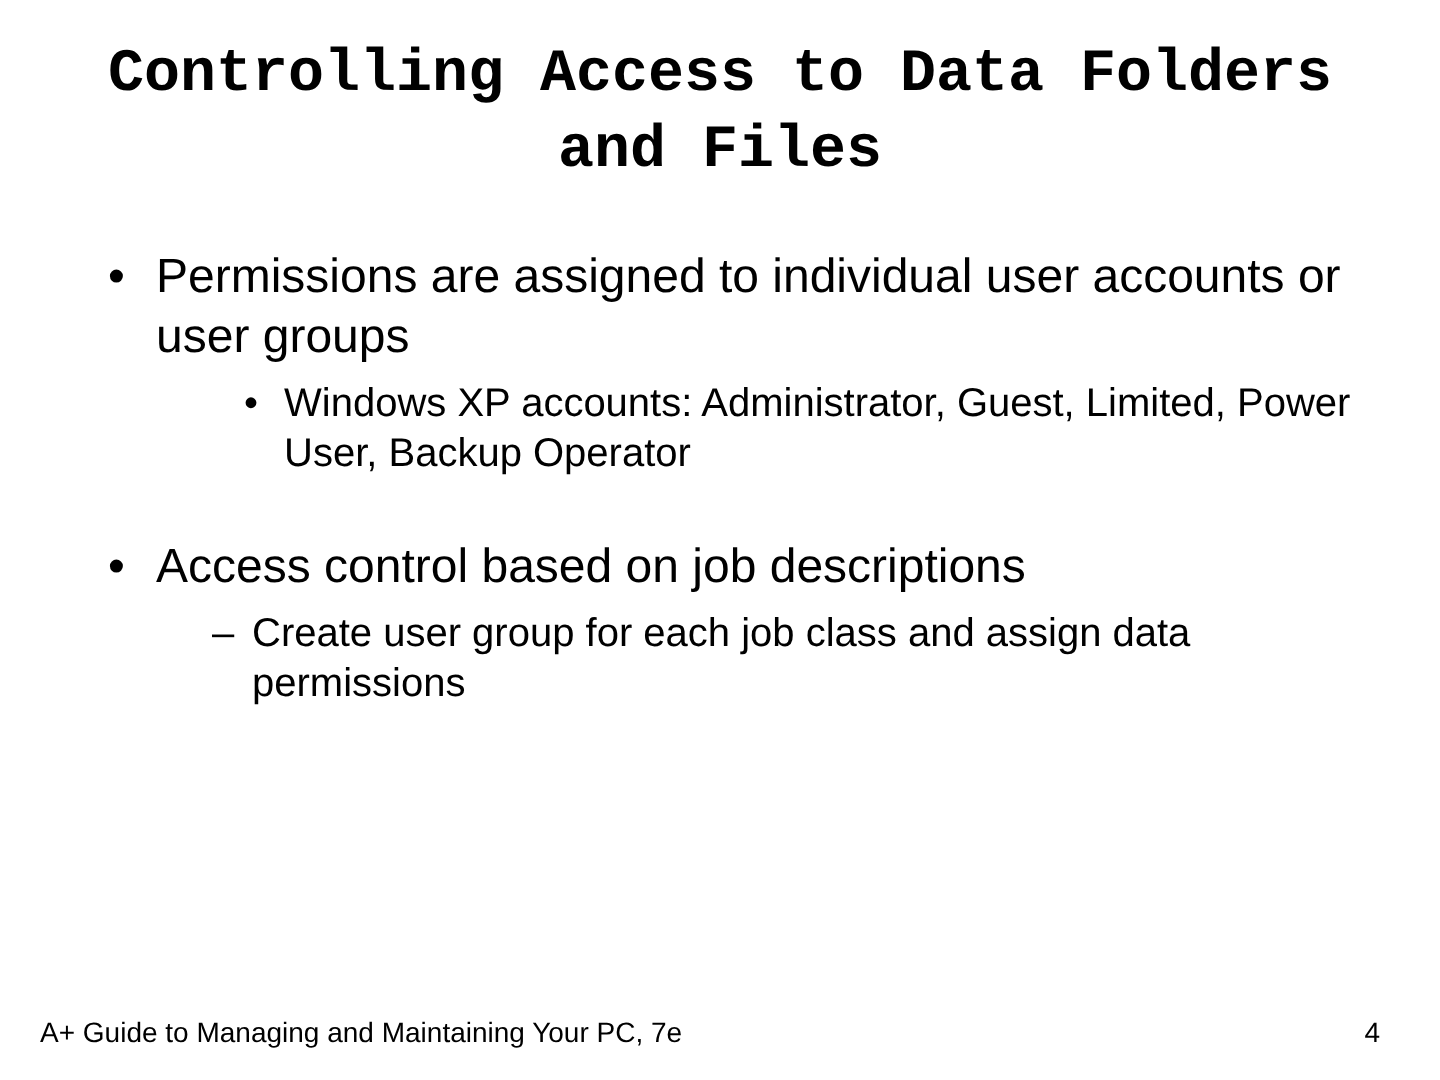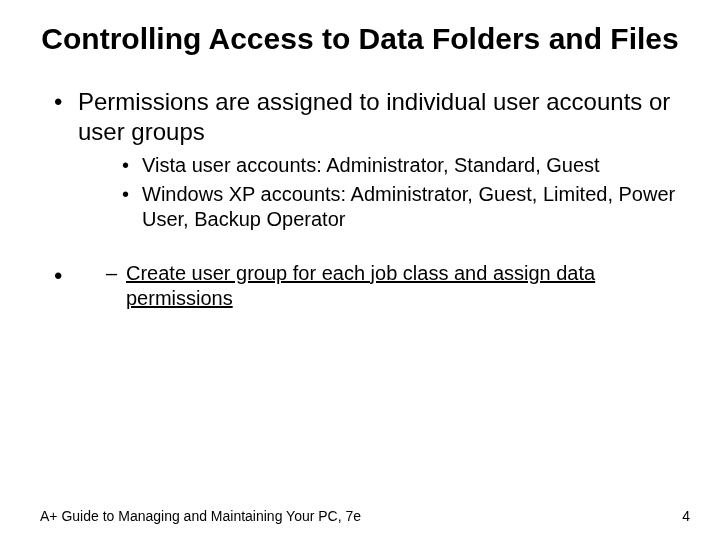--- a/index.html
+++ b/index.html
@@ -10,20 +10,21 @@
       font-family: Arial, Helvetica, sans-serif;
       color: #000;
       position: relative;
       padding: 20px 30px 0 30px;
     }
     .title {
       font-size: 30px;
       text-align: center;
       line-height: 1.25;
       margin-bottom: 24px;
+      font-family: Liberation Mono, monospace;
     }
     ul.level1 {
       list-style: none;
       padding-left: 24px;
     }
     ul.level1 > li {
       font-size: 24px;
       line-height: 1.25;
       margin-bottom: 8px;
       position: relative;
@@ -58,52 +59,51 @@
       list-style: none;
       padding-left: 28px;
       margin-top: 6px;
     }
     ul.level2-dash > li {
       font-size: 20px;
       line-height: 1.25;
       margin-bottom: 4px;
       position: relative;
       padding-left: 20px;
-      text-decoration: underline;
     }
     ul.level2-dash > li::before {
       content: "–";
       position: absolute;
       left: 0;
       top: 0;
     }
     .footer {
       position: absolute;
       bottom: 16px;
-      left: 40px;
+      left: 20px;
       right: 30px;
       display: flex;
       justify-content: space-between;
       font-size: 14px;
     }
   </style>
 </head>
 <body>
 
 <h1 class="title">Controlling Access to Data Folders and Files</h1>
 
 <ul class="level1">
   <li>
     <span>Permissions are assigned to individual user accounts or user groups</span>
     <ul class="level2-bullet">
-      <li>Vista user accounts: Administrator, Standard, Guest</li>
       <li>Windows XP accounts: Administrator, Guest, Limited, Power User, Backup Operator</li>
     </ul>
   </li>
   <li>
+    <span>Access control based on job descriptions</span>
     <ul class="level2-dash">
       <li>Create user group for each job class and assign data permissions</li>
     </ul>
   </li>
 </ul>
 
 <div class="footer">
   <span>A+ Guide to Managing and Maintaining Your PC, 7e</span>
   <span>4</span>
 </div>

